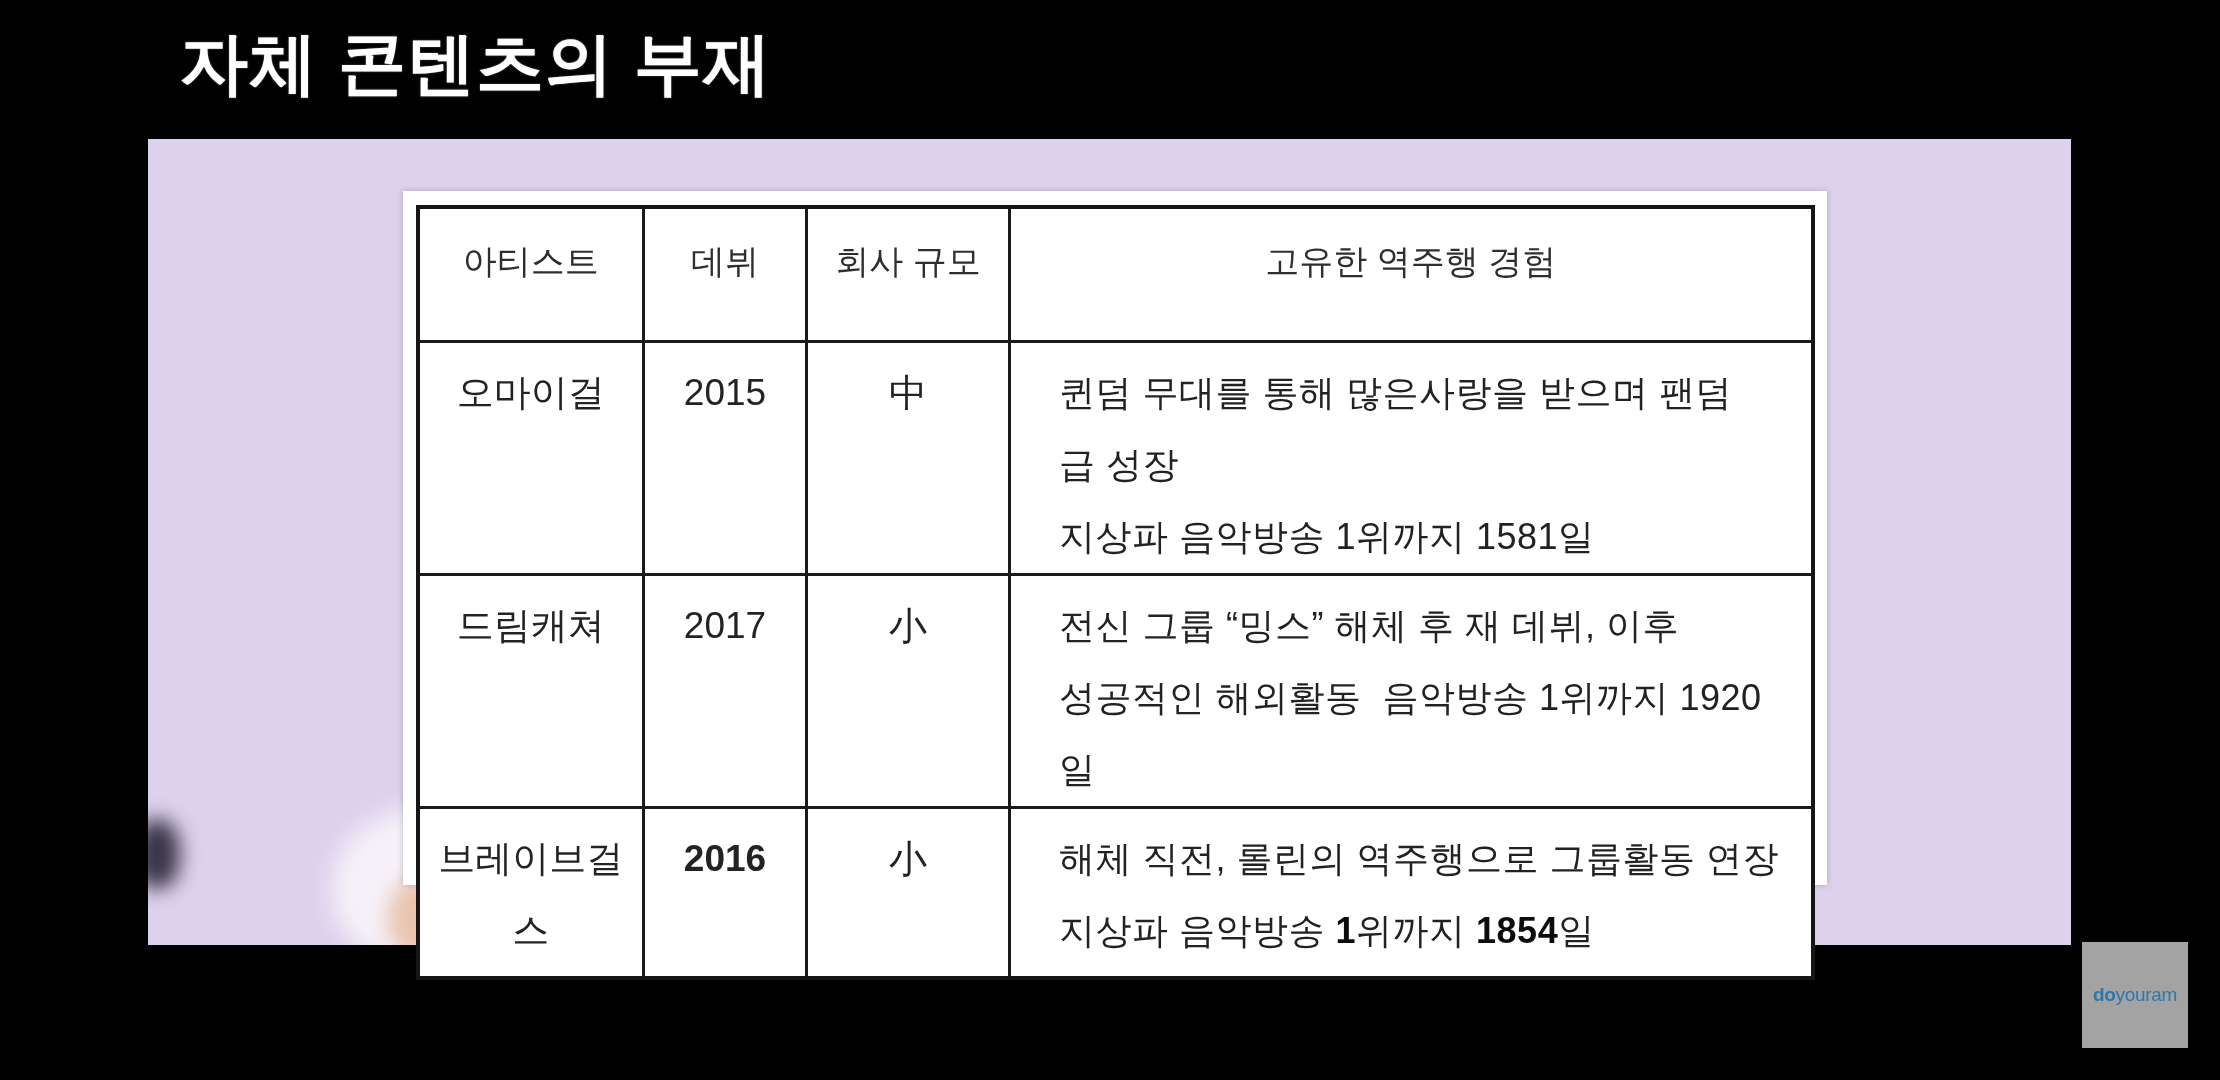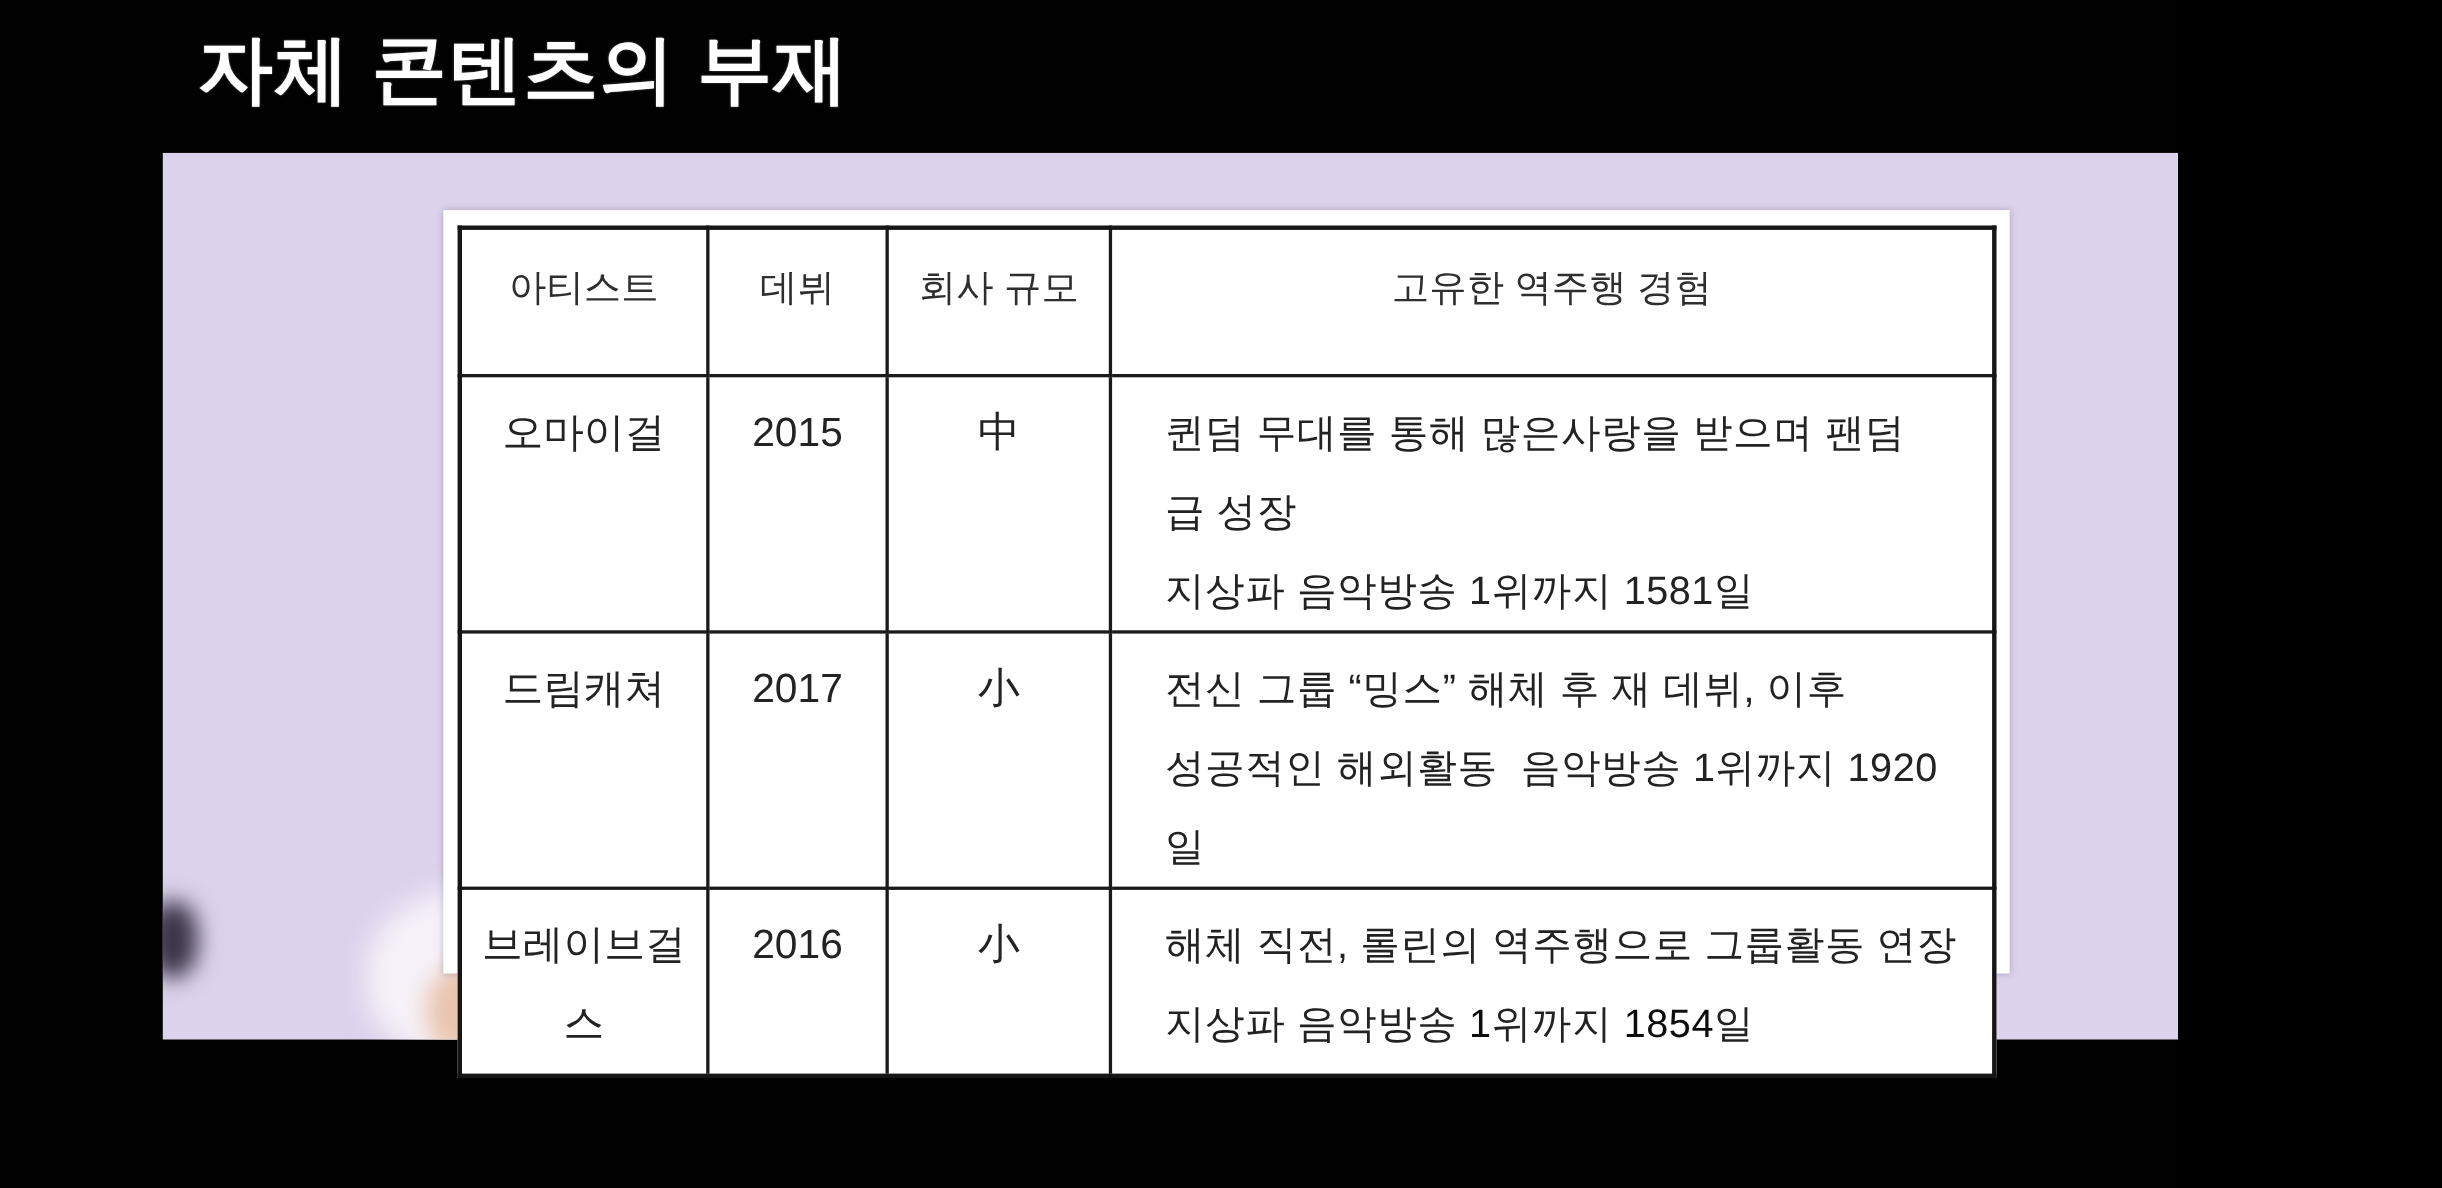--- a/index.html
+++ b/index.html
@@ -1,17 +1,17 @@
 <!DOCTYPE html>
 <html><head>
 <meta charset="utf-8">
 <style>
   html,body{margin:0;padding:0;background:#000;}
   .stage{
-    position:relative;width:1980px;height:1080px;background:#010101;overflow:hidden;
+    position:relative;width:2220px;height:1080px;background:#010101;overflow:hidden;
     font-family:"Liberation Sans","DejaVu Sans",sans-serif;
   }
   
   .slide-title{
     position:absolute;left:180px;top:26px;
     font-size:68px;font-weight:900;color:#ffffff;line-height:1.1;letter-spacing:1px;
     text-shadow:0 0 2px rgba(255,255,255,.4);
   }
   .brand-logo{
     position:absolute;top:38px;right:188px;color:#ffffff;font-size:59px;line-height:1;
@@ -53,21 +53,21 @@
   tr.r1{height:233px}tr.r2{height:157px}tr.r3{height:170px}
   td.c-artist,td.c-debut,td.c-size{
     text-align:center;font-size:37px;padding-top:14px;line-height:72px;color:#232323;
     word-break:break-all;padding-left:8px;padding-right:8px;
   }
   td.c-size{font-size:38px;}
   td.c-exp{padding:14px 20px 0 48px;text-align:left;}
   .desc-line{
     font-size:36px;line-height:72px;color:#222;white-space:pre-wrap;letter-spacing:.5px;
   }
-  .bold{font-weight:400;color:#0c0c0c;}
+  .bold{font-weight:700;color:#0c0c0c;}
   
   .caption-pill{
     position:absolute;left:50%;top:969px;transform:translateX(-50%);
     height:66px;line-height:68px;padding:0 56px;border-radius:40px;background:#f8f8fb;
     font-size:41px;font-weight:800;color:#0a0a12;white-space:nowrap;z-index:6;
     letter-spacing:-0.5px;
   }
   .watermark-box{
     position:absolute;left:2082px;top:942px;width:106px;height:106px;
     display:flex;align-items:center;justify-content:center;z-index:6;

